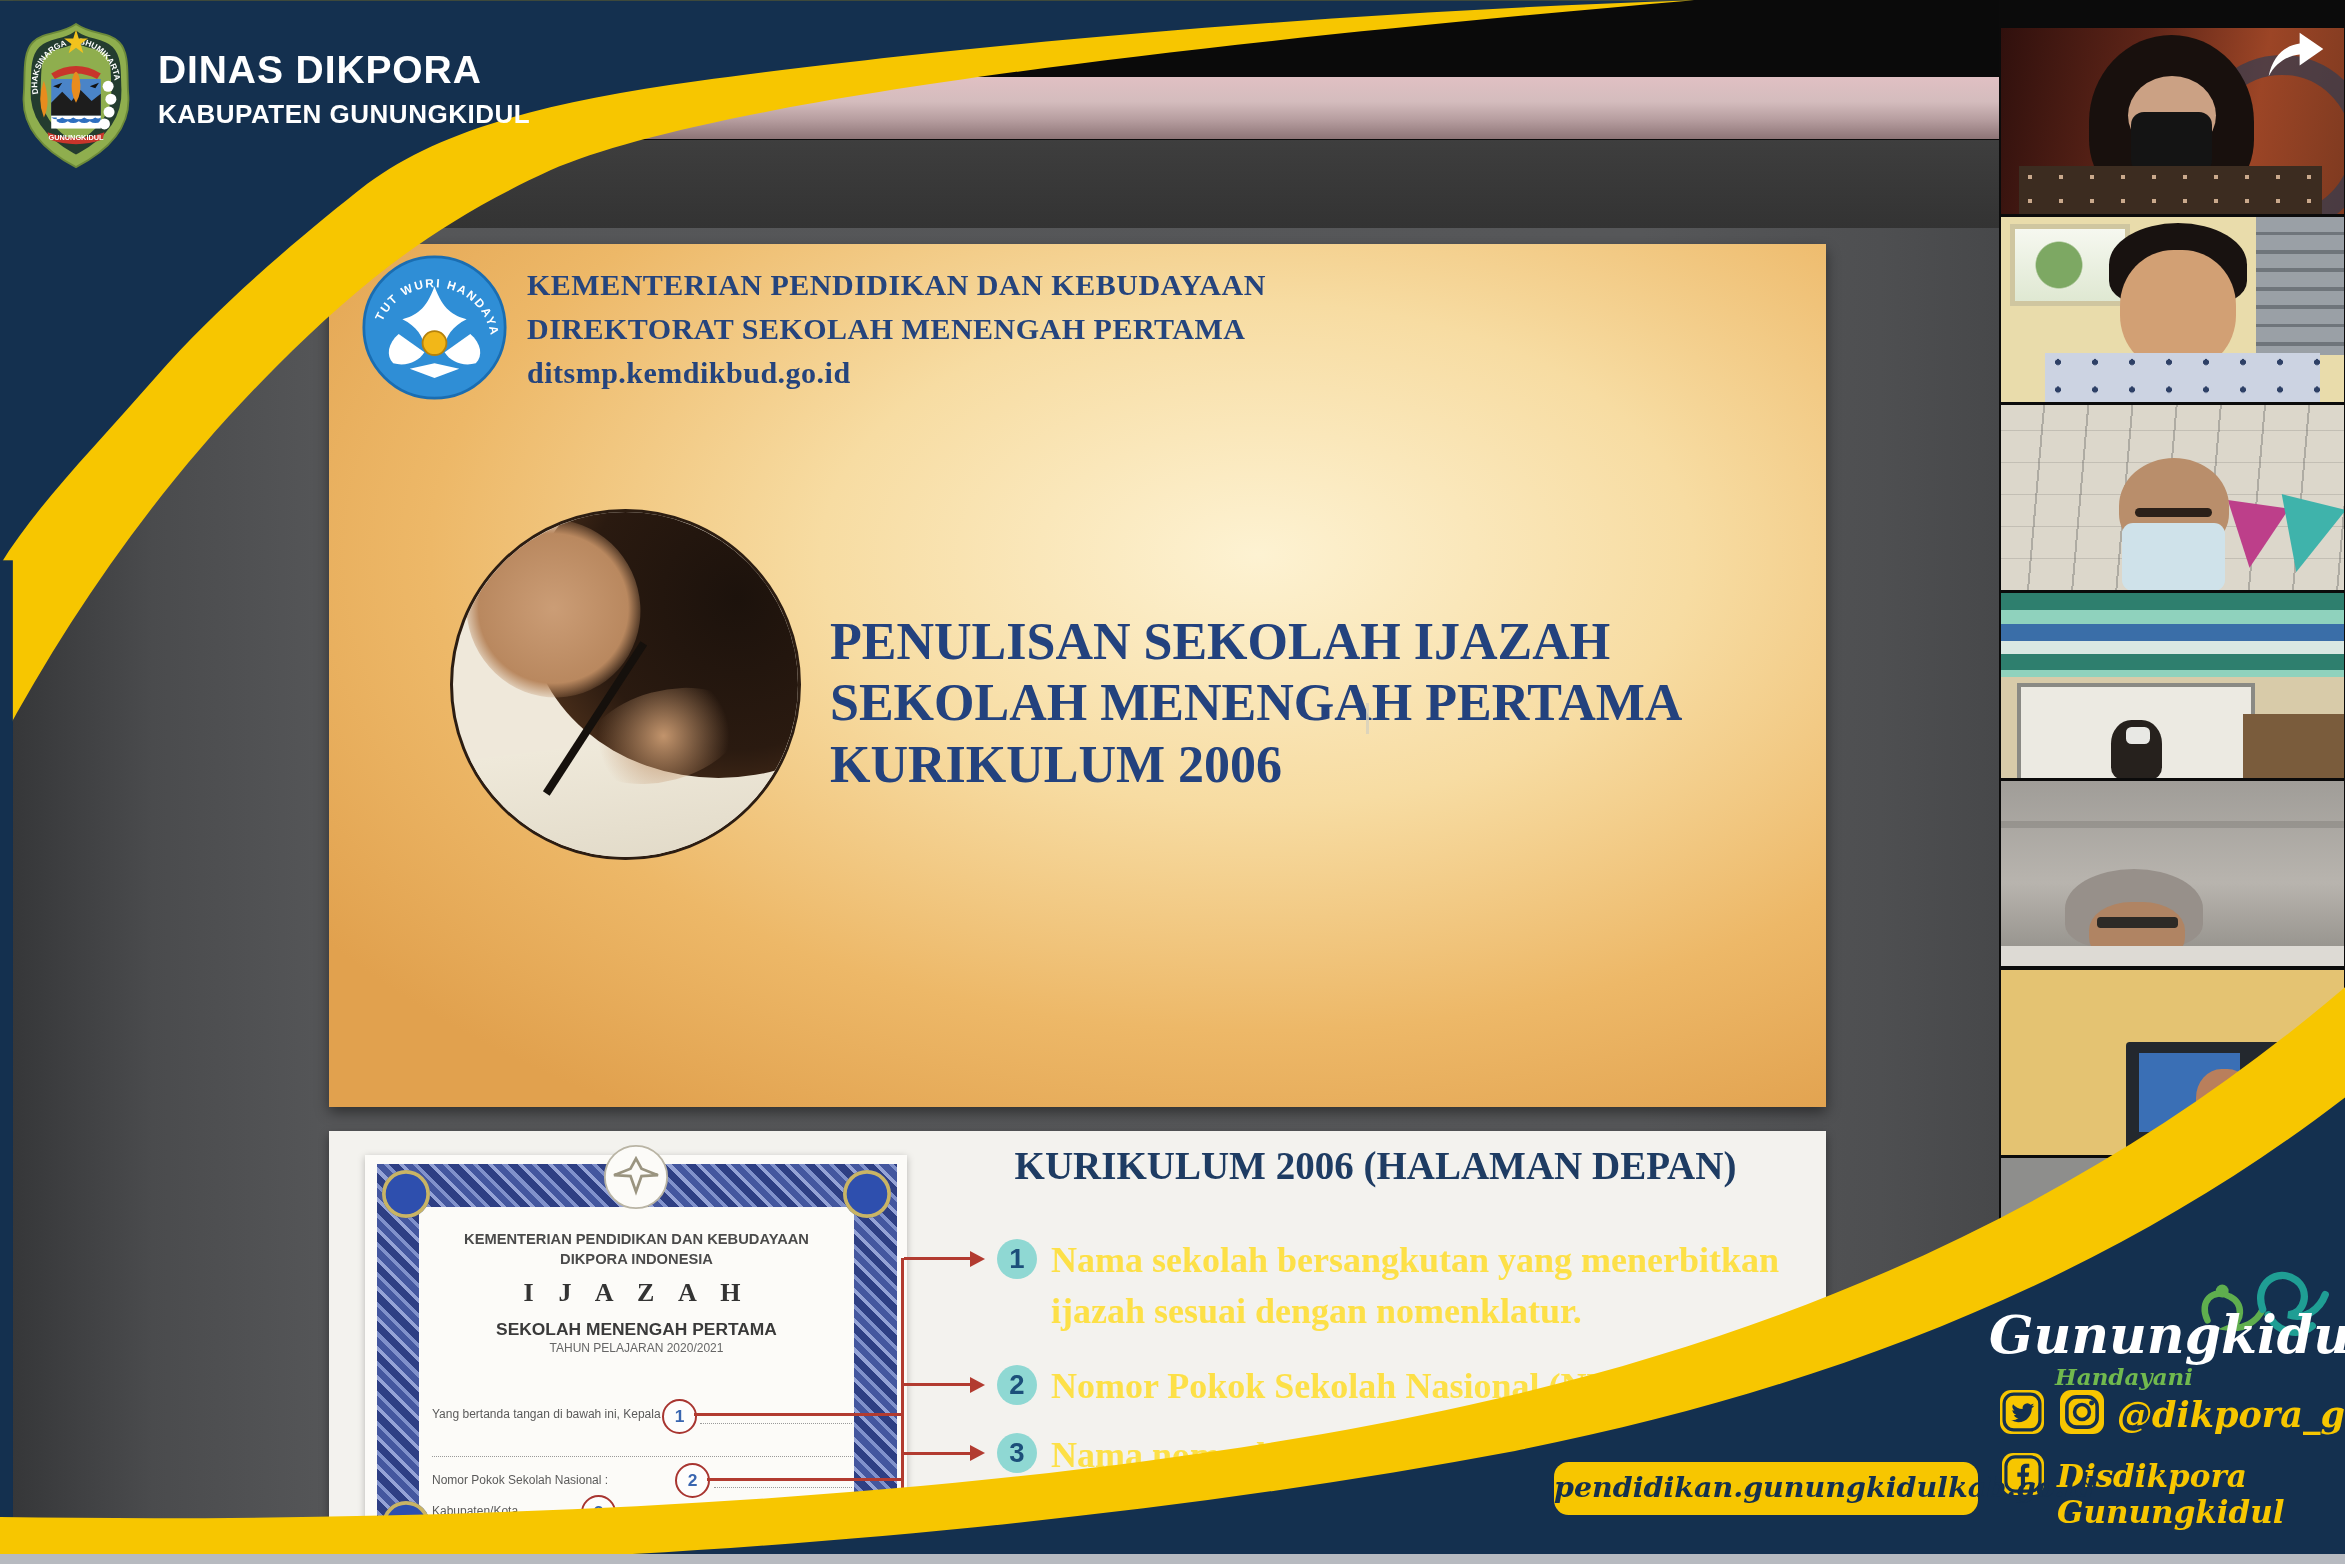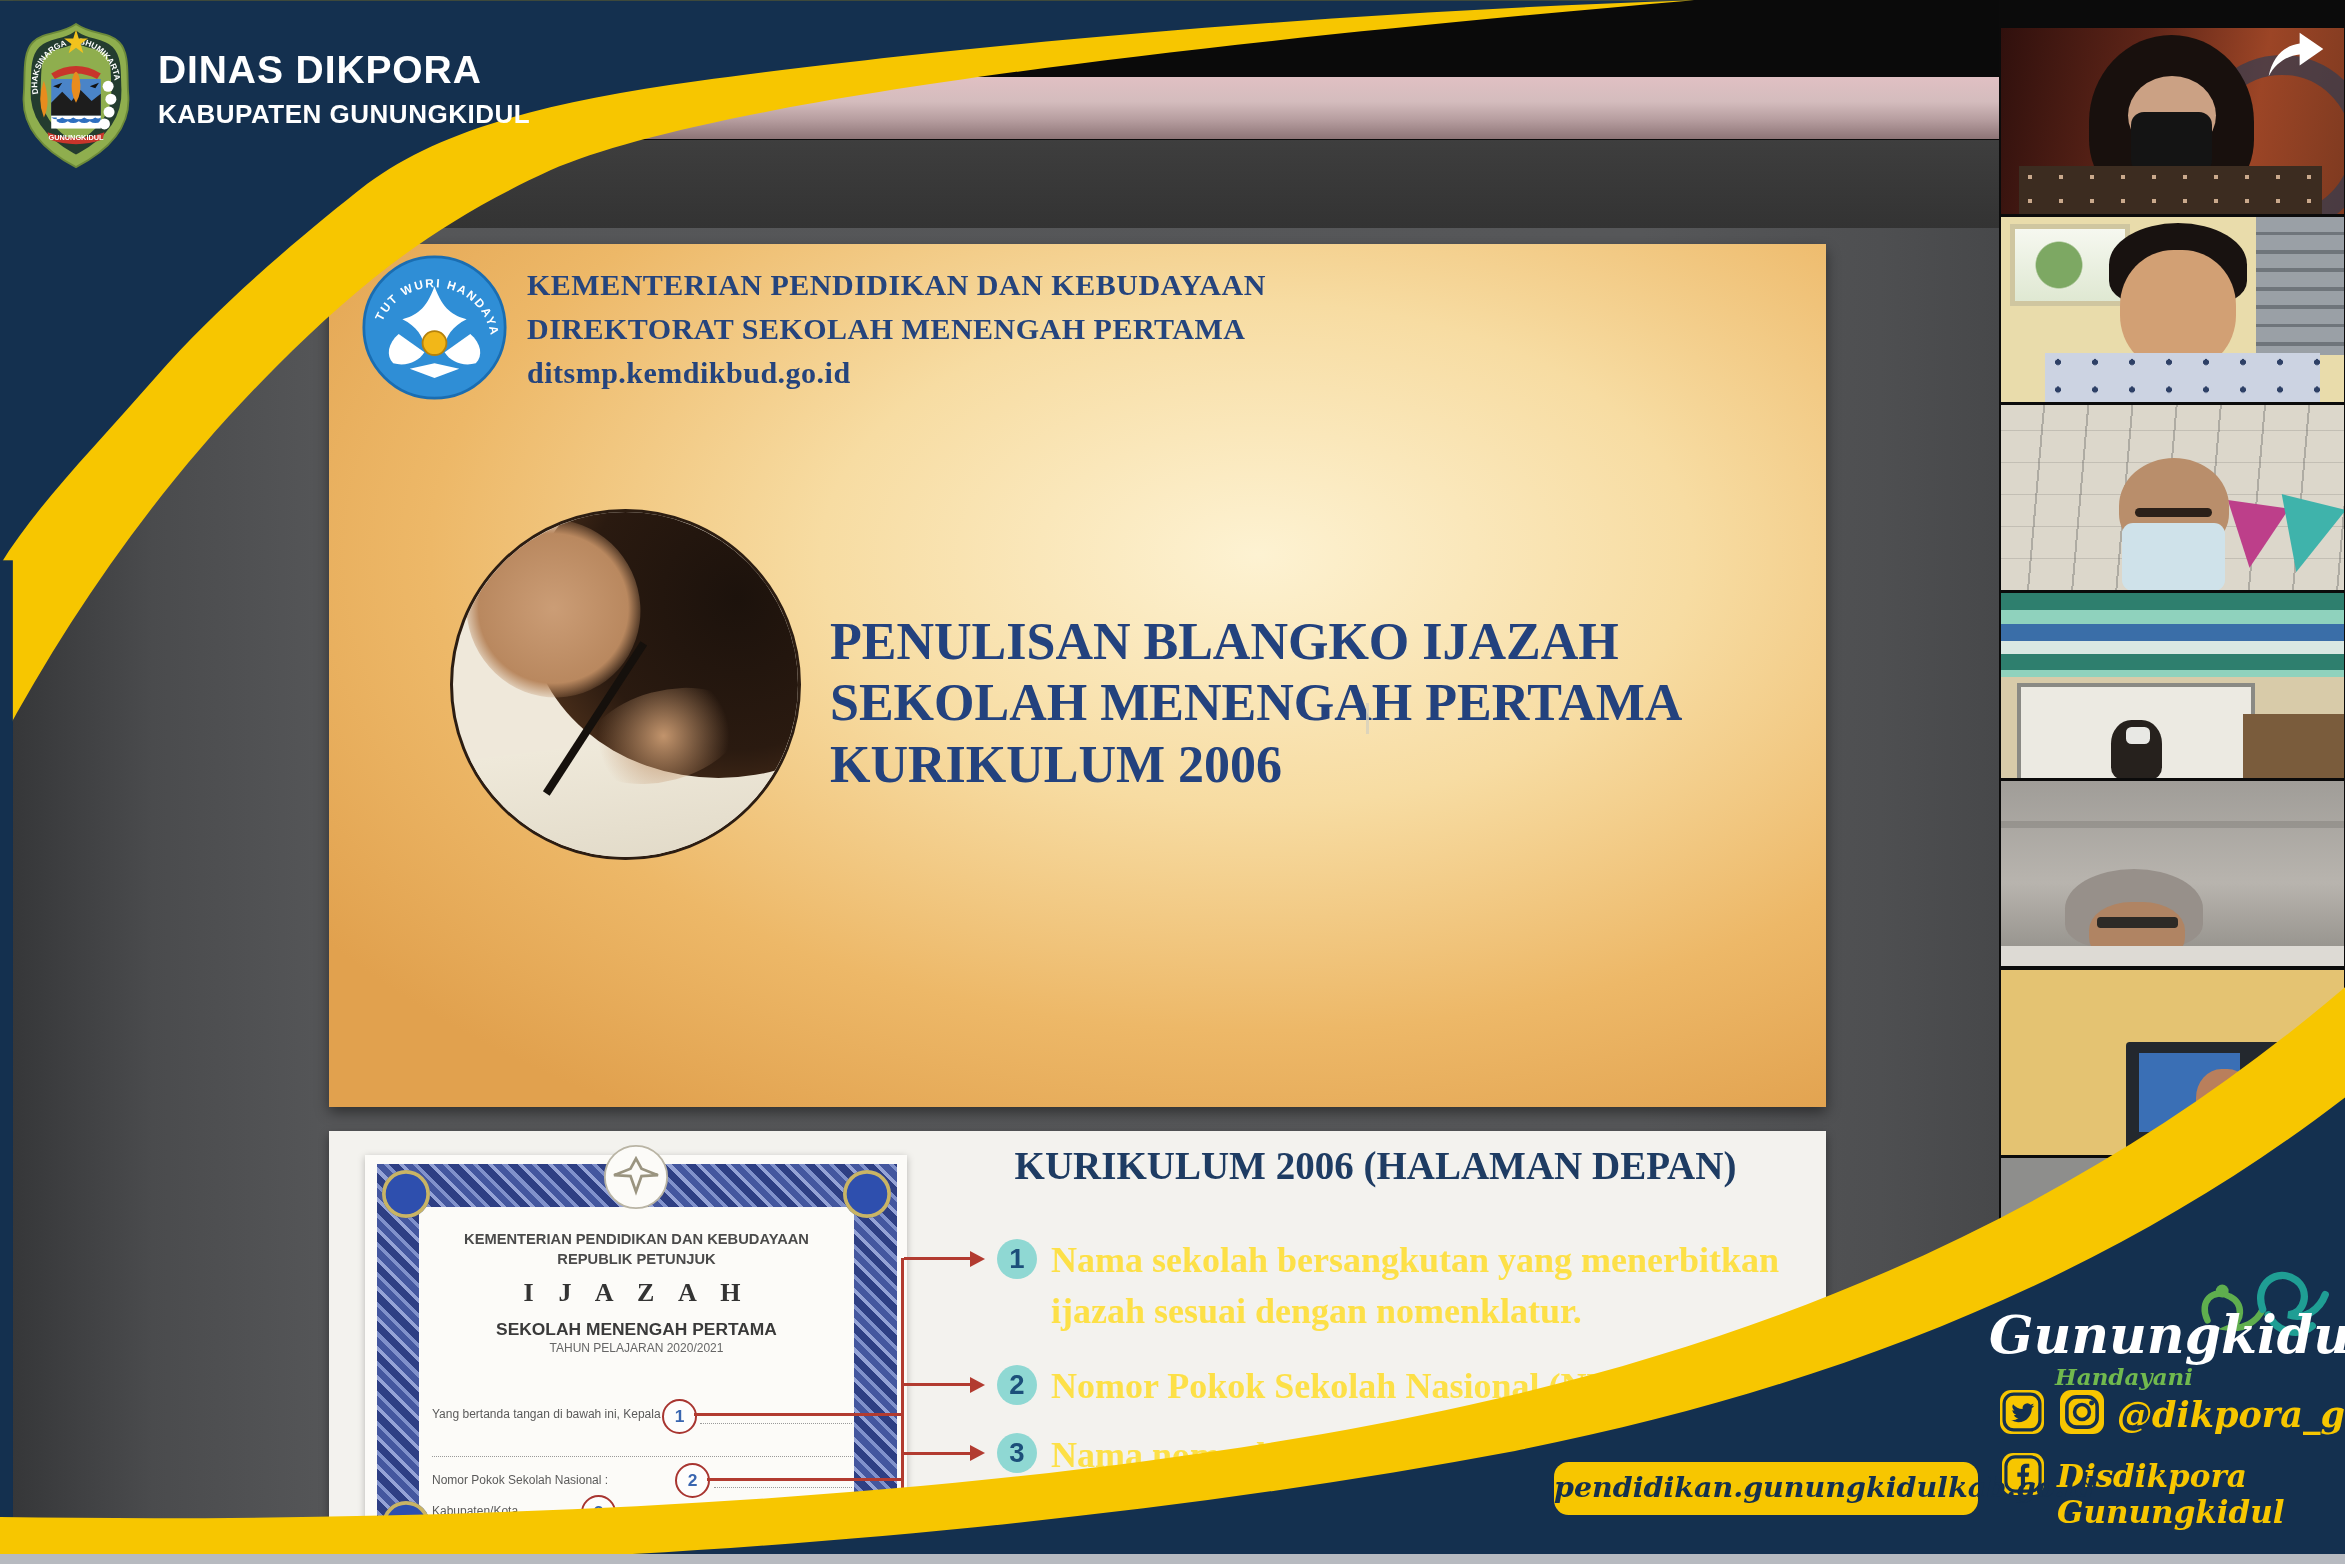--- a/index.html
+++ b/index.html
@@ -185,21 +185,21 @@
   <div class="abs s1-head" style="left:527px;top:356px;">ditsmp.kemdikbud.go.id</div>
 
   <div class="abs photo-circle">
     <div class="paper"></div>
     <div class="dark"></div>
     <div class="skin"></div>
     <div class="skin2"></div>
     <div class="pen"></div>
   </div>
 
-  <div class="abs s1-title" style="left:830px;top:611px;">PENULISAN BLANGKO IJAZAH</div>
+  <div class="abs s1-title" style="left:830px;top:611px;">PENULISAN SEKOLAH IJAZAH</div>
   <div class="abs s1-title" style="left:830px;top:672px;">SEKOLAH MENENGAH PERTAMA</div>
   <div class="abs s1-title" style="left:830px;top:734px;">KURIKULUM 2006</div>
   <div class="abs cursor-bar"></div>
 
   <div class="abs slide2"></div>
 
   <div class="abs s2-title">
     <div>KURIKULUM 2006 (HALAMAN DEPAN)</div>
   </div>
 
@@ -209,21 +209,21 @@
   <div class="abs doc-corner" style="left:382px;top:1170px;"></div>
   <div class="abs doc-corner" style="left:843px;top:1170px;"></div>
   <div class="abs doc-corner" style="left:382px;top:1501px;"></div>
   <div class="abs doc-corner" style="left:843px;top:1501px;"></div>
   <svg class="abs" style="left:603px;top:1144px;" width="66" height="66" viewBox="0 0 72 72">
     <circle cx="36" cy="36" r="34" fill="#fcfbf8" stroke="#b9b4a4" stroke-width="2"></circle>
     <path d="M10 34 L30 26 L36 14 L42 26 L62 34 L42 34 L36 52 L30 34 Z" fill="none" stroke="#8c8succ470" stroke-width="3"></path>
     <path d="M12 34 L30 27 L36 16 L42 27 L60 34 L42 35 L36 52 L30 35 Z" fill="none" stroke="#9a9480" stroke-width="3"></path>
   </svg>
   <div class="abs doc-h" style="top:1231px;font-size:14.7px;">KEMENTERIAN PENDIDIKAN DAN KEBUDAYAAN</div>
-  <div class="abs doc-h" style="top:1251px;font-size:14.7px;">REPUBLIK PETUNJUK</div>
+  <div class="abs doc-h" style="top:1251px;font-size:14.7px;">DIKPORA INDONESIA</div>
   <div class="abs doc-h" style="top:1278px;font-size:26px;letter-spacing:9.2px;color:#333;font-family:'Liberation Serif',serif;">I J A Z A H</div>
   <div class="abs doc-h" style="top:1319px;font-size:17.4px;color:#3a3a3a;">SEKOLAH MENENGAH PERTAMA</div>
   <div class="abs doc-h" style="top:1341px;font-size:12px;font-weight:normal;color:#666;">TAHUN PELAJARAN 2020/2021</div>
 
   <div class="abs doc-row" style="left:432px;top:1407px;">Yang bertanda tangan di bawah ini, Kepala</div>
   <div class="abs num-circle" style="left:662px;top:1399px;">1</div>
   <div class="abs doc-dots" style="left:700px;top:1422px;width:152px;"></div>
   <div class="abs doc-dots" style="left:432px;top:1455px;width:421px;"></div>
   <div class="abs doc-row" style="left:432px;top:1473px;">Nomor Pokok Sekolah Nasional :</div>
   <div class="abs num-circle" style="left:675px;top:1463px;">2</div>

